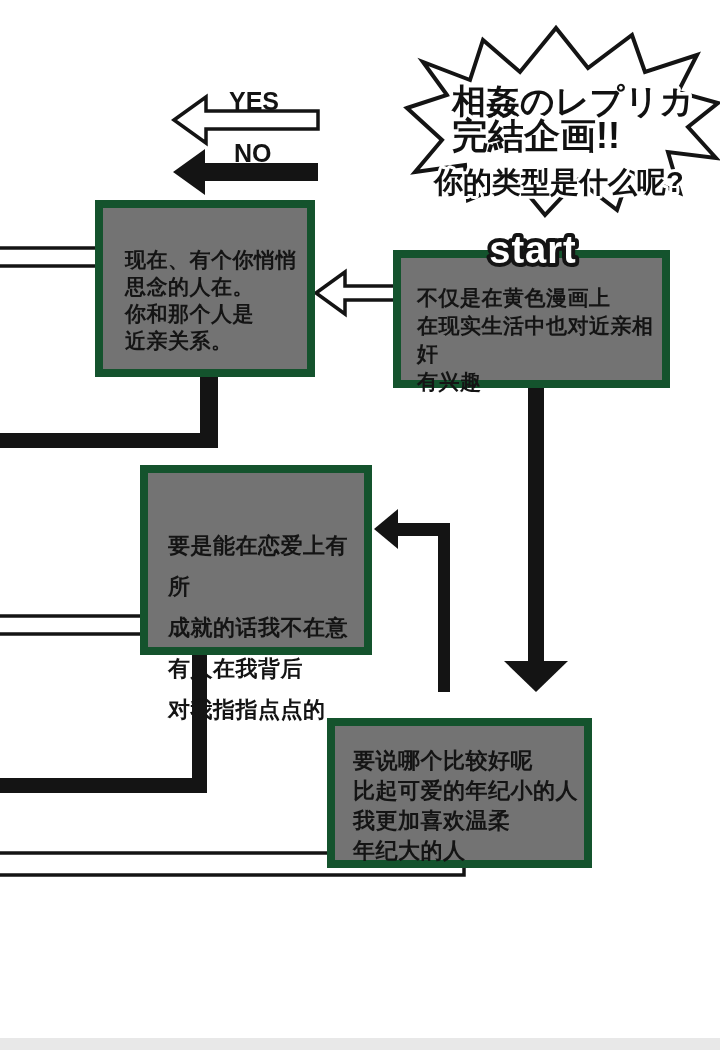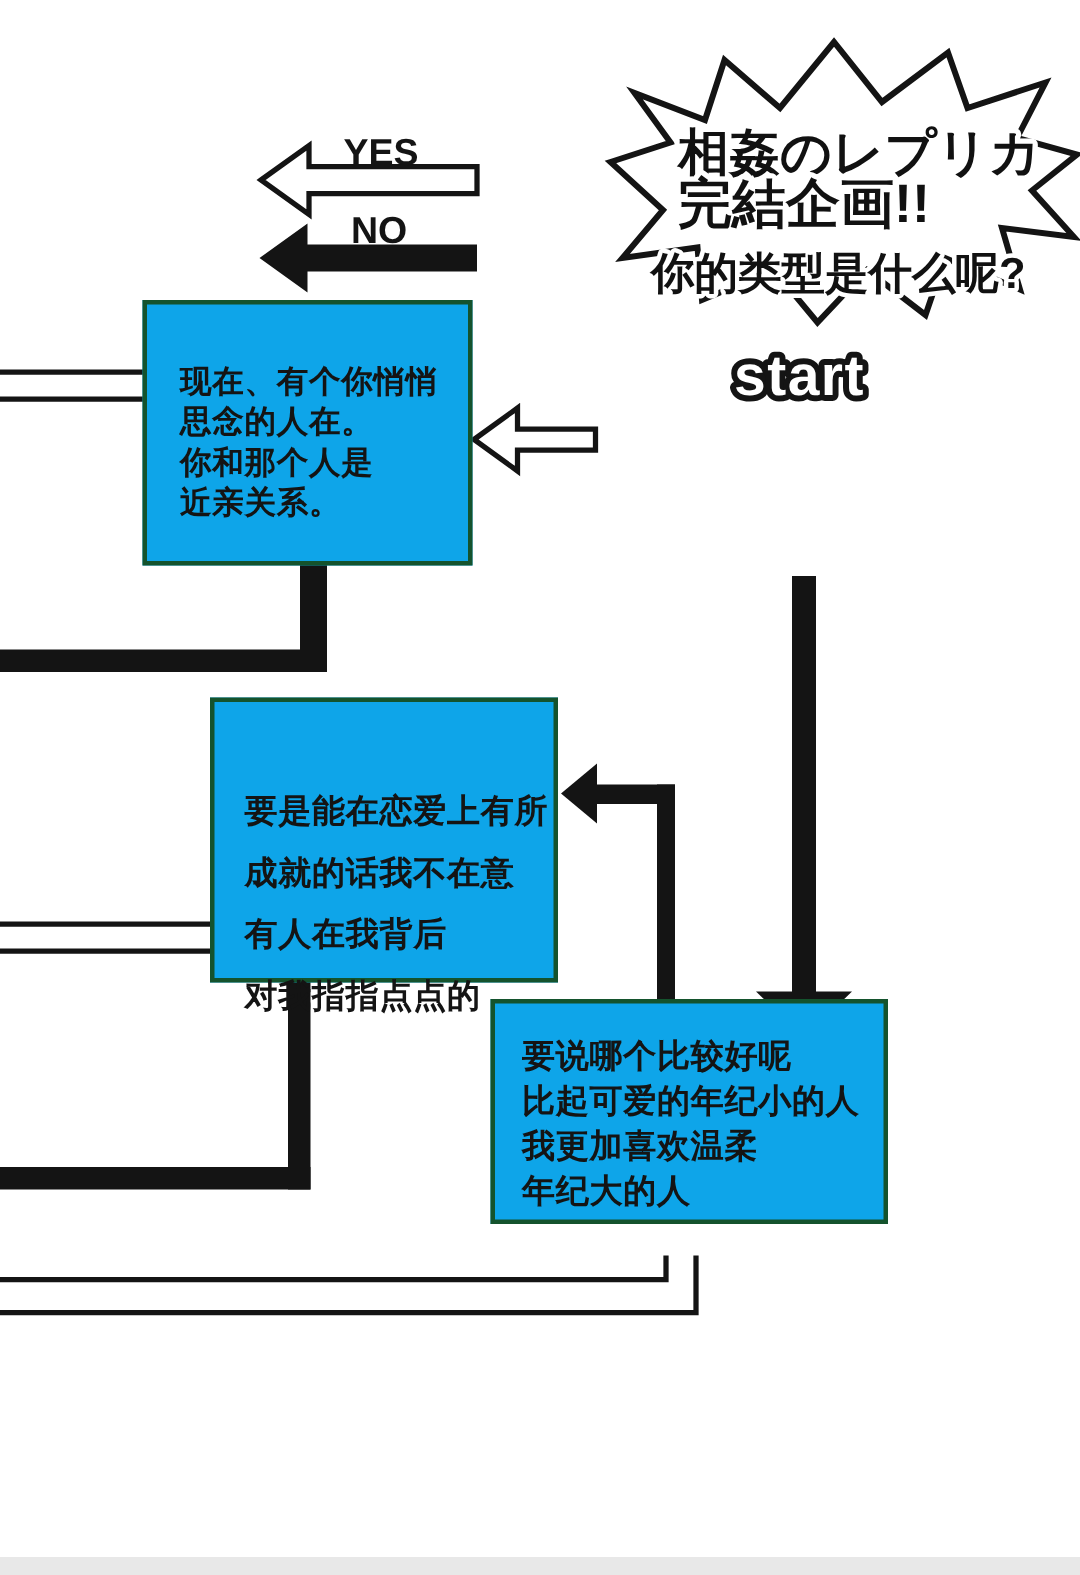--- a/index.html
+++ b/index.html
@@ -5,34 +5,34 @@
   html,body{margin:0;padding:0;background:#e8e8e8;}
   .canvas{
     position:relative;width:720px;height:1038px;margin:0 auto;
     background:#ffffff;overflow:hidden;
     font-family:"Liberation Sans","DejaVu Sans",sans-serif;
   }
   svg.layer{position:absolute;left:0;top:0;width:720px;height:1050px;}
   svg.layer.under{z-index:1;}
   svg.layer.over{z-index:3;}
   .qbox{
-    position:absolute;z-index:2;background:#0ea5e9;
-    border:3px solid #14532d;box-sizing:border-box;
+    position:absolute;z-index:2;background:#737373;
+    border:8px solid #14532d;box-sizing:border-box;
   }
   .qtext{
     white-space:pre-line;color:#141414;font-weight:700;
     letter-spacing:0.5px;
   }
   #box-start-q{left:393px;top:250px;width:277px;height:138px;}
   #box-start-q .qtext{padding:26px 0 0 16px;font-size:21px;line-height:28px;}
   #box-secret{left:95px;top:200px;width:220px;height:177px;}
   #box-secret .qtext{padding:38px 0 0 22px;font-size:21px;line-height:27px;}
   #box-love{left:140px;top:465px;width:232px;height:190px;}
   #box-love .qtext{padding:52px 0 0 20px;font-size:22px;line-height:41px;}
-  #box-older{left:327px;top:666px;width:265px;height:150px;}
+  #box-older{left:327px;top:718px;width:265px;height:150px;}
   #box-older .qtext{padding:20px 0 0 18px;font-size:22px;line-height:30px;}
   .legend-text{font-weight:700;font-size:25px;fill:#141414;}
   .burst-title{font-weight:700;fill:#111111;stroke:#ffffff;stroke-width:7px;
     paint-order:stroke;stroke-linejoin:round;}
   .burst-sub{font-weight:700;fill:#111111;stroke:#ffffff;stroke-width:6px;
     paint-order:stroke;stroke-linejoin:round;font-size:29px;}
   .start-text{font-weight:700;font-size:38px;fill:#ffffff;stroke:#141414;
     stroke-width:8px;paint-order:stroke;stroke-linejoin:round;letter-spacing:1px;}
 </style>
 </head>
@@ -78,20 +78,25 @@
     <polyline points="464,837 464,875 0,875" fill="none" stroke="#141414" stroke-width="3.5"></polyline>
   </svg>
 
   <div class="qbox" id="box-secret">
     <div class="qtext">现在、有个你悄悄
 思念的人在。
 你和那个人是
 近亲关系。</div>
   </div>
 
+  <div class="qbox" id="box-start-q">
+    <div class="qtext">不仅是在黄色漫画上
+在现实生活中也对近亲相奸
+有兴趣</div>
+  </div>
 
   <div class="qbox" id="box-love">
     <div class="qtext">要是能在恋爱上有所
 成就的话我不在意
 有人在我背后
 对我指指点点的</div>
   </div>
 
   <div class="qbox" id="box-older">
     <div class="qtext">要说哪个比较好呢

